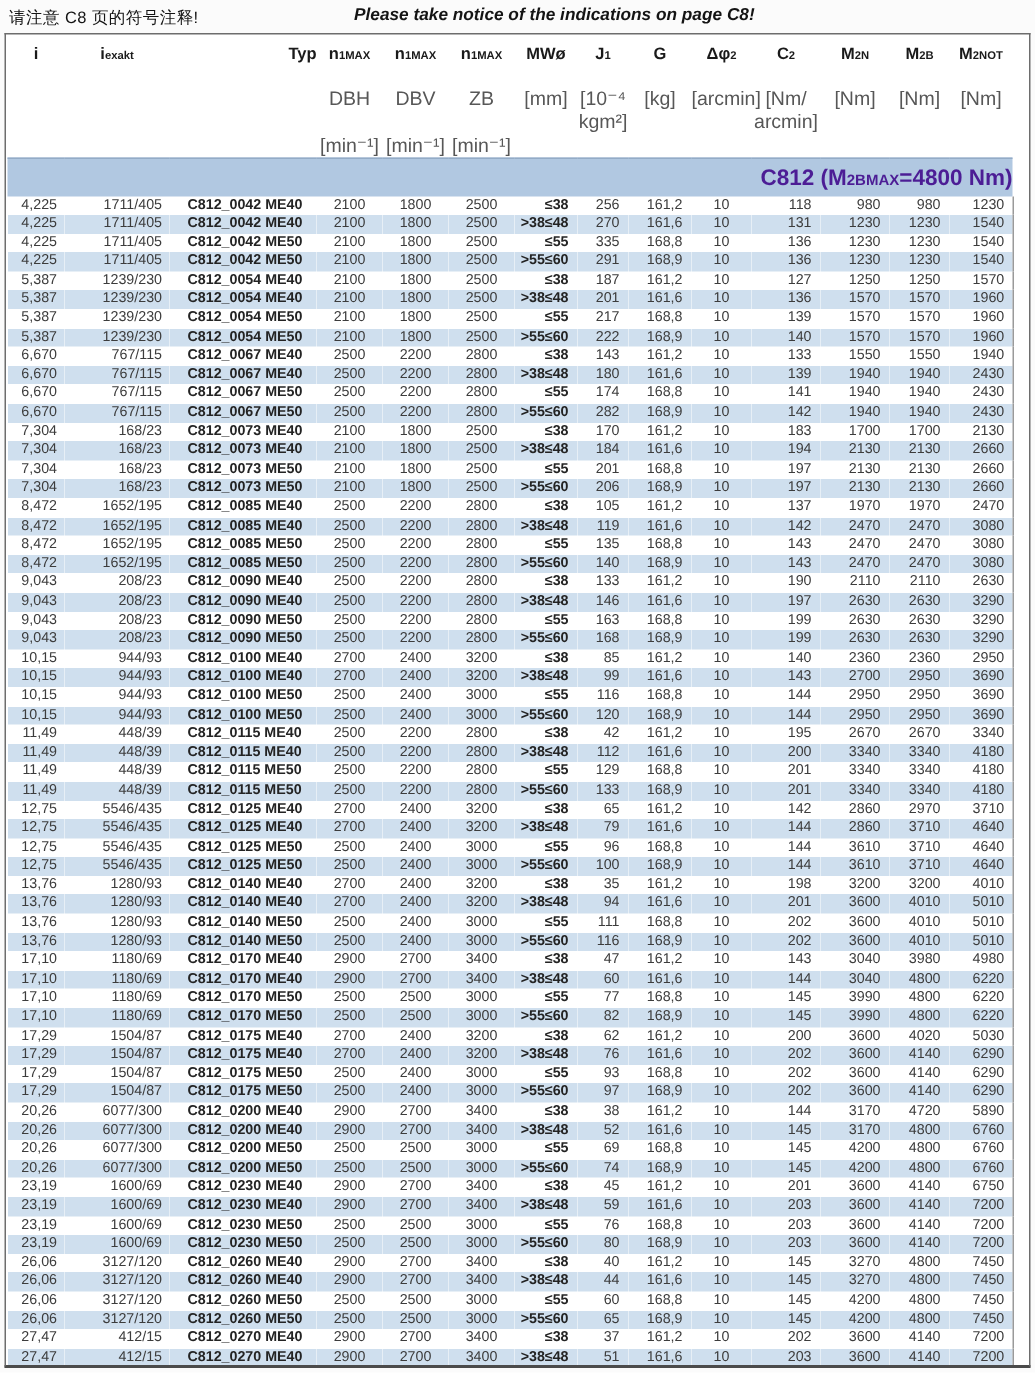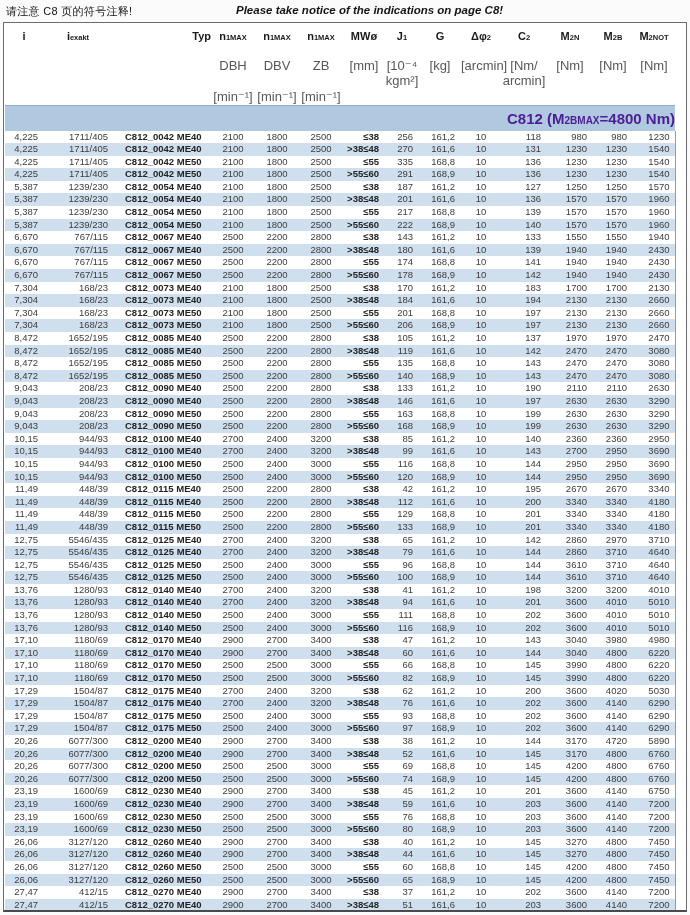--- a/index.html
+++ b/index.html
@@ -281,21 +281,21 @@
           <td class="c13">2430</td>
         </tr>
         <tr class="alt">
           <td class="c0">6,670</td>
           <td class="c1">767/115</td>
           <td class="c2">C812_0067 ME50</td>
           <td class="c3">2500</td>
           <td class="c4">2200</td>
           <td class="c5">2800</td>
           <td class="c6">&gt;55≤60</td>
-          <td class="c7">178</td>
+          <td class="c7">282</td>
           <td class="c8">168,9</td>
           <td class="c9">10</td>
           <td class="c10">142</td>
           <td class="c11">1940</td>
           <td class="c12">1940</td>
           <td class="c13">2430</td>
         </tr>
         <tr>
           <td class="c0">7,304</td>
           <td class="c1">168/23</td>
@@ -681,21 +681,21 @@
           <td class="c13">4640</td>
         </tr>
         <tr>
           <td class="c0">13,76</td>
           <td class="c1">1280/93</td>
           <td class="c2">C812_0140 ME40</td>
           <td class="c3">2700</td>
           <td class="c4">2400</td>
           <td class="c5">3200</td>
           <td class="c6">≤38</td>
-          <td class="c7">41</td>
+          <td class="c7">35</td>
           <td class="c8">161,2</td>
           <td class="c9">10</td>
           <td class="c10">198</td>
           <td class="c11">3200</td>
           <td class="c12">3200</td>
           <td class="c13">4010</td>
         </tr>
         <tr class="alt">
           <td class="c0">13,76</td>
           <td class="c1">1280/93</td>
@@ -777,21 +777,21 @@
           <td class="c13">6220</td>
         </tr>
         <tr>
           <td class="c0">17,10</td>
           <td class="c1">1180/69</td>
           <td class="c2">C812_0170 ME50</td>
           <td class="c3">2500</td>
           <td class="c4">2500</td>
           <td class="c5">3000</td>
           <td class="c6">≤55</td>
-          <td class="c7">66</td>
+          <td class="c7">77</td>
           <td class="c8">168,8</td>
           <td class="c9">10</td>
           <td class="c10">145</td>
           <td class="c11">3990</td>
           <td class="c12">4800</td>
           <td class="c13">6220</td>
         </tr>
         <tr class="alt">
           <td class="c0">17,10</td>
           <td class="c1">1180/69</td>

